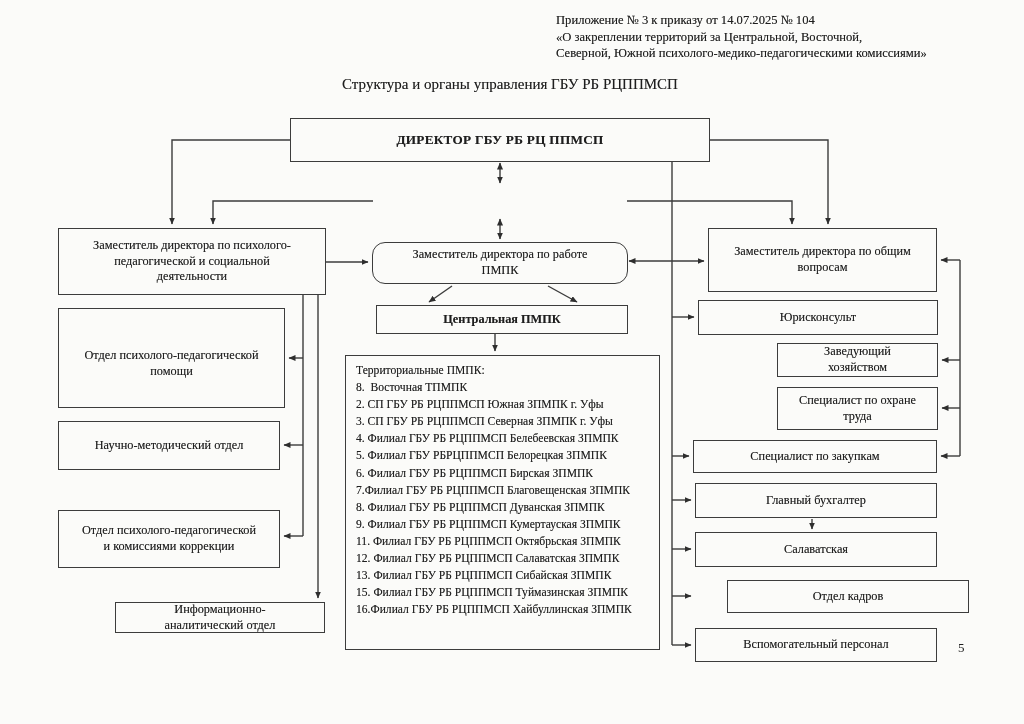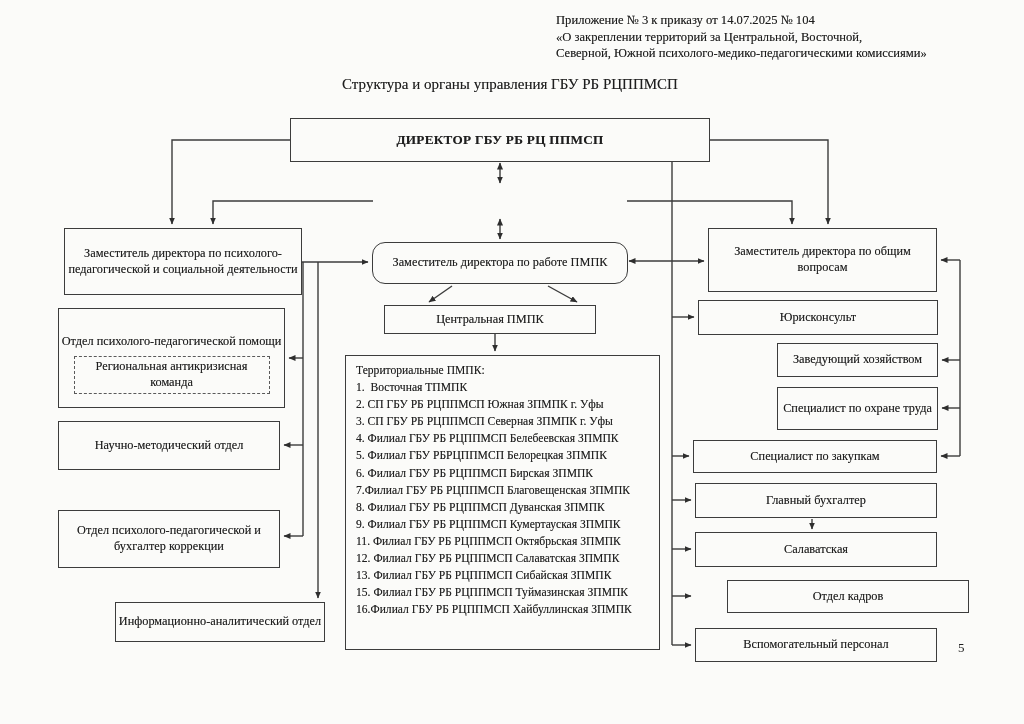--- a/index.html
+++ b/index.html
@@ -15,21 +15,21 @@
   svg.connectors{position:absolute;left:0;top:0;z-index:1;}
   .box{
     position:absolute;
     border:1.4px solid #3c3c3c;
     background:#fbfbf9;
     display:flex;align-items:center;justify-content:center;
     text-align:center;
     font-size:12.3px;line-height:1.28;
     z-index:2;
     box-sizing:border-box;
-    padding:2px 0;
+    padding:2px 20px;
     text-shadow:0 0 .5px rgba(20,20,20,.45);
   }
   .box.bold{font-weight:bold;font-size:13.2px;letter-spacing:.3px;}
   .box.col{flex-direction:column;justify-content:center;}
   .inner-dashed{
     border:1.2px dashed #5a5a5a;
     margin-top:6px;
     width:196px;height:38px;
     display:flex;align-items:center;justify-content:center;
     text-align:center;box-sizing:border-box;padding:1px 6px;
@@ -110,41 +110,40 @@
     <div>Приложение № 3 к приказу от 14.07.2025 № 104</div>
     <div>«О закреплении территорий за Центральной, Восточной,</div>
     <div>Северной, Южной психолого-медико-педагогическими комиссиями»</div>
   </div>
 
   <div class="title">Структура и органы управления ГБУ РБ РЦППМСП</div>
 
   <div class="box bold" style="left:290px;top:118px;width:420px;height:44px;">ДИРЕКТОР ГБУ РБ РЦ ППМСП</div>
 
 
-  <div class="box" style="left:58px;top:228px;width:238px;height:67px;margin-left:6px;">Заместитель директора по психолого-педагогической и социальной деятельности</div>
+  <div class="box" style="left:58px;top:228px;width:268px;height:67px;">Заместитель директора по психолого-педагогической и социальной деятельности</div>
 
   <div class="box col" style="left:58px;top:308px;width:227px;height:100px;padding-top:14px;">
     <div>Отдел психолого-педагогической помощи</div>
-    <div class="inner-dashed">Региональная антикризисная команда</div>
   </div>
 
   <div class="box" style="left:58px;top:421px;width:222px;height:49px;">Научно-методический отдел</div>
 
-  <div class="box" style="left:58px;top:510px;width:222px;height:58px;">Отдел психолого-педагогической и бухгалтер коррекции</div>
+  <div class="box" style="left:58px;top:510px;width:222px;height:58px;">Отдел психолого-педагогической и комиссиями коррекции</div>
 
-  <div class="box" style="left:115px;top:602px;width:210px;height:40px;">Информационно-аналитический отдел</div>
+  <div class="box" style="left:115px;top:602px;width:210px;height:31px;">Информационно-аналитический отдел</div>
 
   <div class="box" style="left:372px;top:242px;width:256px;height:42px;border-radius:13px;">Заместитель директора по работе ПМПК</div>
 
-  <div class="box" style="left:384px;top:305px;width:212px;height:29px;">Центральная ПМПК</div>
+  <div class="box" style="left:376px;top:305px;width:252px;height:29px;font-weight:bold;">Центральная ПМПК</div>
 
   <div class="t-box">
     <div class="t-heading">Территориальные ПМПК:</div>
     <div>
-        <div class="t-item">1.  Восточная ТПМПК</div>
+        <div class="t-item">8.  Восточная ТПМПК</div>
         <div class="t-item">2. СП ГБУ РБ РЦППМСП Южная ЗПМПК г. Уфы</div>
         <div class="t-item">3. СП ГБУ РБ РЦППМСП Северная ЗПМПК г. Уфы</div>
         <div class="t-item">4. Филиал ГБУ РБ РЦППМСП Белебеевская ЗПМПК</div>
         <div class="t-item">5. Филиал ГБУ РБРЦППМСП Белорецкая ЗПМПК</div>
         <div class="t-item">6. Филиал ГБУ РБ РЦППМСП Бирская ЗПМПК</div>
         <div class="t-item">7.Филиал ГБУ РБ РЦППМСП Благовещенская ЗПМПК</div>
         <div class="t-item">8. Филиал ГБУ РБ РЦППМСП Дуванская ЗПМПК</div>
         <div class="t-item">9. Филиал ГБУ РБ РЦППМСП Кумертауская ЗПМПК</div>
         <div class="t-item">11. Филиал ГБУ РБ РЦППМСП Октябрьская ЗПМПК</div>
         <div class="t-item">12. Филиал ГБУ РБ РЦППМСП Салаватская ЗПМПК</div>

